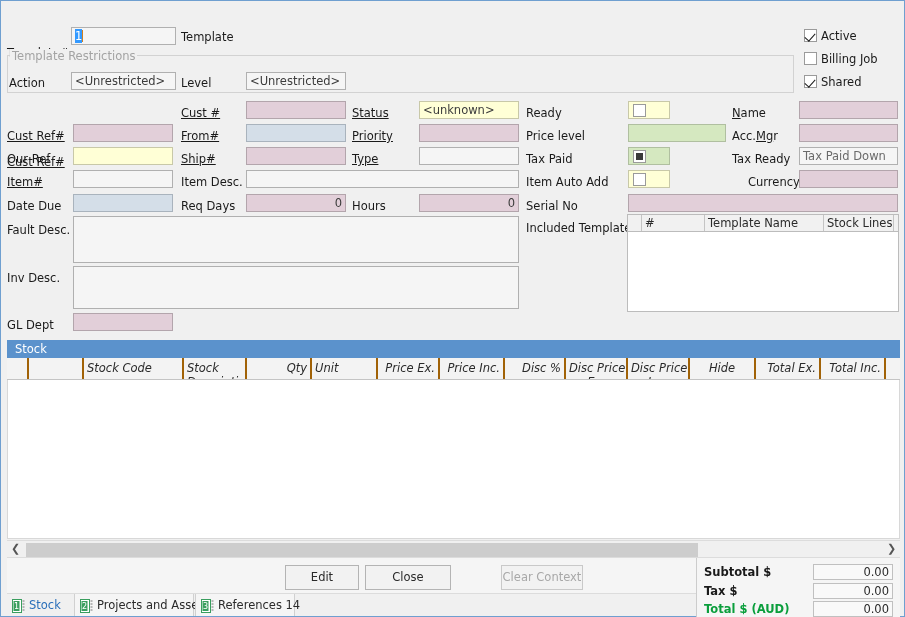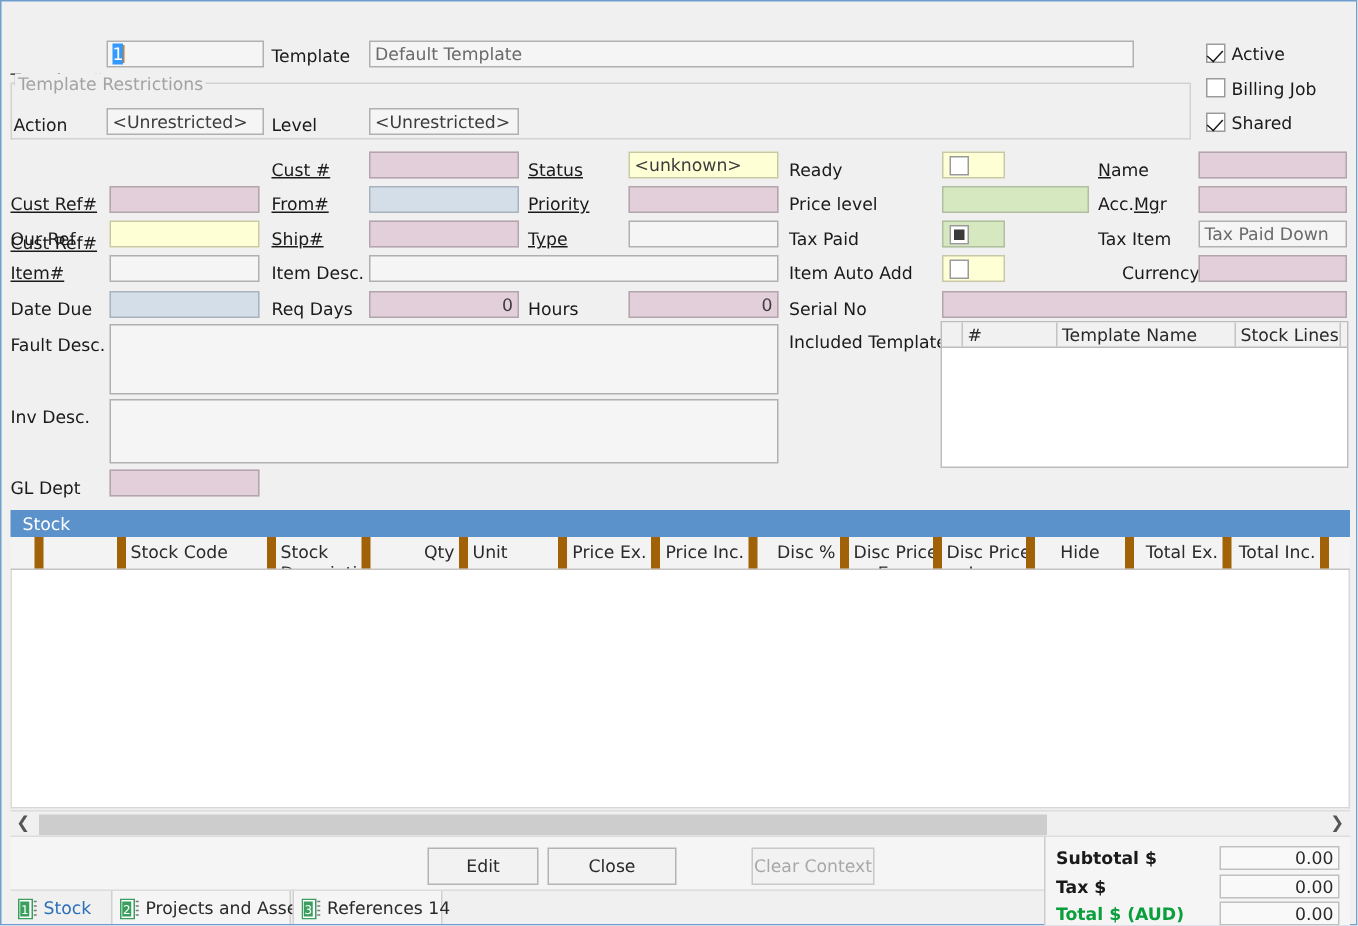--- a/index.html
+++ b/index.html
@@ -182,28 +182,29 @@
   }
   .grid-head {
     position: absolute;
     height: 22px;
     background: #f3f3f3;
     border-bottom: 1px solid #c4c4c4;
     overflow: hidden;
   }
   .gh {
     position: absolute; top: 0; height: 22px;
-    border-right: 6px solid #a16207;
+    border-right: 2px solid #a16207;
     font-size: 11.5px;
     color: #2a2a2a;
     overflow: hidden;
     white-space: nowrap;
     padding: 0 3px;
     line-height: 15px;
     padding-top: 3px;
+    font-style: italic;
   }
   .gh.r { text-align: right; }
   .gh.c { text-align: center; }
   .gh .l2 {
     display: block;
     margin-top: -1px;
   }
 
   
   .hscroll {
@@ -293,21 +294,20 @@
 </head>
 <body>
 
 <div id="app">
 
 
   <div class="lbl" style="left:6px; top:45px;">Template#</div>
   <div class="fld plain" style="left:70px; top:26px; width:105px;"><span class="sel">1</span><span class="caret"></span></div>
 
   <div class="lbl" style="left:180px; top:29px;">Template</div>
-  <div class="fld plain gray-text" style="left:245px; top:26px; width:510px;">Default Template</div>
 
   <div class="cbx checked" style="left:803px; top:28px;"></div>
   <div class="lbl" style="left:820px; top:28px;">Active</div>
 
   <div class="cbx" style="left:803px; top:51px;"></div>
   <div class="lbl" style="left:820px; top:51px;">Billing Job</div>
 
   <div class="cbx checked" style="left:803px; top:74px;"></div>
   <div class="lbl" style="left:820px; top:74px;">Shared</div>
 
@@ -382,21 +382,21 @@
 
   <div class="lbl" style="left:525px; top:198px;">Serial No</div>
   <div class="fld pink" style="left:627px; top:193px; width:270px;"></div>
 
   <div class="lbl" style="left:731px; top:105px;"><span class="u">N</span>ame</div>
   <div class="fld pink" style="left:798px; top:100px; width:99px;"></div>
 
   <div class="lbl" style="left:731px; top:128px;">Acc.<span class="u">Mg</span>r</div>
   <div class="fld pink" style="left:798px; top:123px; width:99px;"></div>
 
-  <div class="lbl" style="left:731px; top:151px;">Tax Item</div>
+  <div class="lbl" style="left:731px; top:151px;">Tax Ready</div>
   <div class="fld plain gray-text" style="left:798px; top:146px; width:99px;">Tax Paid Down</div>
 
   <div class="lbl" style="left:731px; top:174px;margin-left:16px;">Currency</div>
   <div class="fld pink" style="left:798px; top:169px; width:99px;"></div>
 
   <div class="lbl" style="left:6px; top:222px;">Fault Desc.</div>
   <div class="tbox" style="left:72px; top:215px; width:446px; height:47px;"></div>
 
   <div class="lbl" style="left:6px; top:270px;">Inv Desc.</div>
   <div class="tbox" style="left:72px; top:265px; width:446px; height:43px;"></div>

